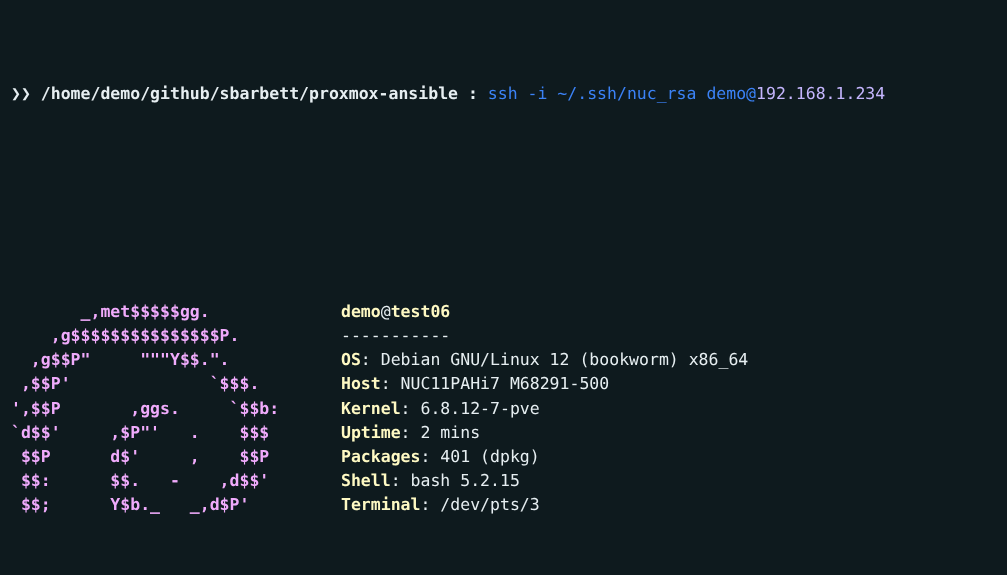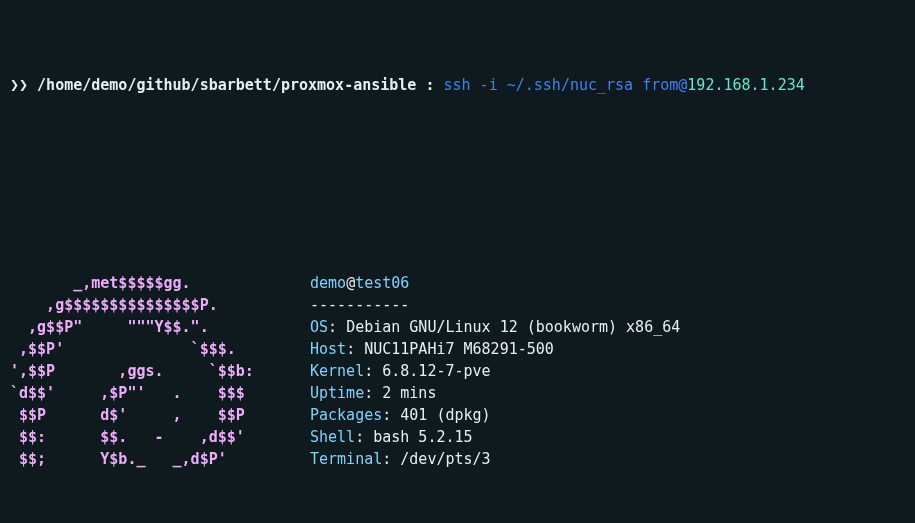--- a/index.html
+++ b/index.html
@@ -14,37 +14,37 @@
     color: #c9d4d9;
     overflow: hidden;
   }
   .term {
     padding: 8px 10px 10px 10px;
     white-space: pre;
   }
   .bold { font-weight: bold; }
   .dim { color: #3b82f6; }
   .white { color: #e6eef1; }
-  .host-ip { color: #5eead4; }
+  .host-ip { color: #c4b5fd; }
 
   .logo-col { display: inline-block; vertical-align: top; width: 300px; }
   .info-col { display: inline-block; vertical-align: top; }
 
   .logo-line { color: #f0abfc; font-weight: bold; }
 
-  .lbl { color: #7dd3fc; font-weight: normal; }
+  .lbl { color: #fef9c3; font-weight: bold; }
   .val { color: #e6eef1; }
   .sep { color: #e6eef1; }
 </style>
 </head>
 <body>
 
 <div class="term">
 
-  <div><span class="bold white">❯❯ </span><span class="bold white">/home/demo/github/sbarbett/proxmox-ansible</span><span class="bold white"> : </span><span class="dim">ssh </span><span class="dim">-i </span><span class="dim">~/.ssh/nuc_rsa </span><span class="dim">from@</span><span class="host-ip">192.168.1.234</span></div>
+  <div><span class="bold white">❯❯ </span><span class="bold white">/home/demo/github/sbarbett/proxmox-ansible</span><span class="bold white"> : </span><span class="dim">ssh </span><span class="dim">-i </span><span class="dim">~/.ssh/nuc_rsa </span><span class="dim">demo@</span><span class="host-ip">192.168.1.234</span></div>
 
 
   <div style="height:22px"></div>
 
   <div><div class="logo-col"><div class="logo-line">       _,met$$$$$gg.</div><div class="logo-line">    ,g$$$$$$$$$$$$$$$P.</div><div class="logo-line">  ,g$$P"     """Y$$.".</div><div class="logo-line"> ,$$P'              `$$$.</div><div class="logo-line">',$$P       ,ggs.     `$$b:</div><div class="logo-line">`d$$'     ,$P"'   .    $$$</div><div class="logo-line"> $$P      d$'     ,    $$P</div><div class="logo-line"> $$:      $$.   -    ,d$$'</div><div class="logo-line"> $$;      Y$b._   _,d$P'</div></div><div class="info-col"><div><span class="lbl">demo</span><span class="val">@</span><span class="lbl">test06</span></div><div class="val">-----------</div><div><span class="lbl">OS</span><span class="sep">: </span><span class="val">Debian GNU/Linux 12 (bookworm) x86_64</span></div><div><span class="lbl">Host</span><span class="sep">: </span><span class="val">NUC11PAHi7 M68291-500</span></div><div><span class="lbl">Kernel</span><span class="sep">: </span><span class="val">6.8.12-7-pve</span></div><div><span class="lbl">Uptime</span><span class="sep">: </span><span class="val">2 mins</span></div><div><span class="lbl">Packages</span><span class="sep">: </span><span class="val">401 (dpkg)</span></div><div><span class="lbl">Shell</span><span class="sep">: </span><span class="val">bash 5.2.15</span></div><div><span class="lbl">Terminal</span><span class="sep">: </span><span class="val">/dev/pts/3</span></div></div></div>
 
   
 
 </div>
 

